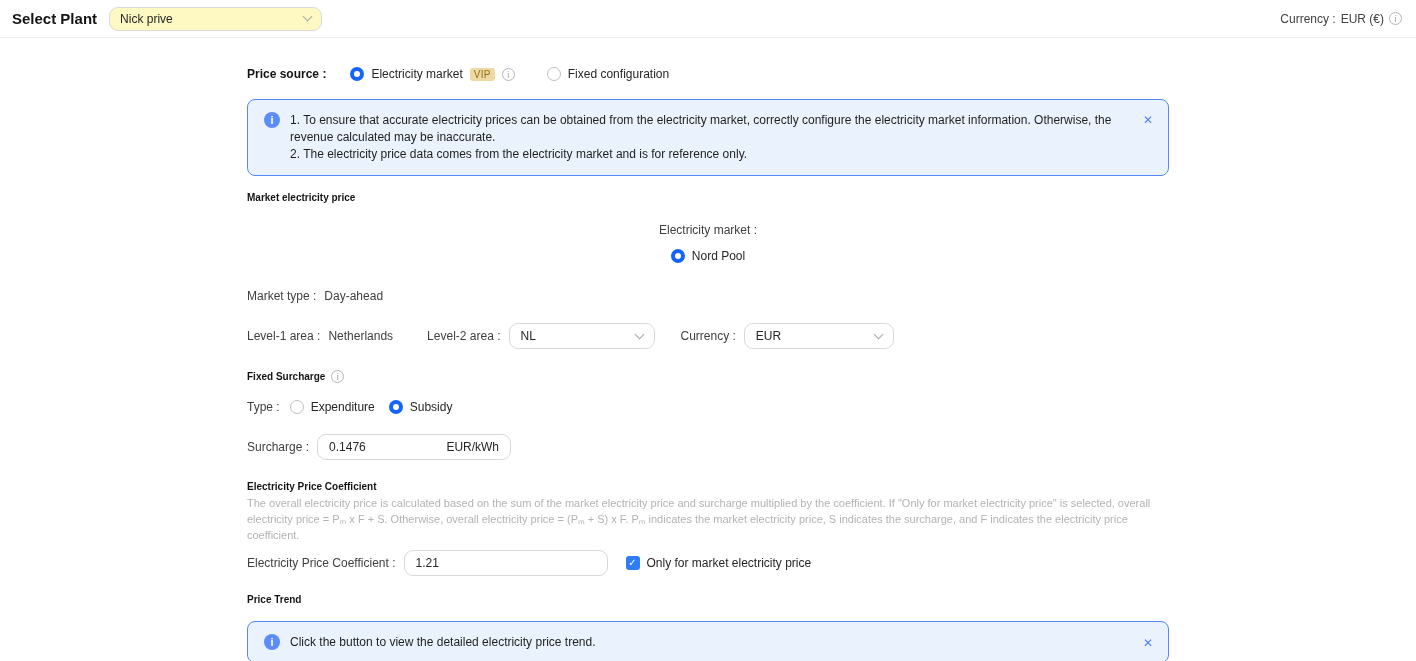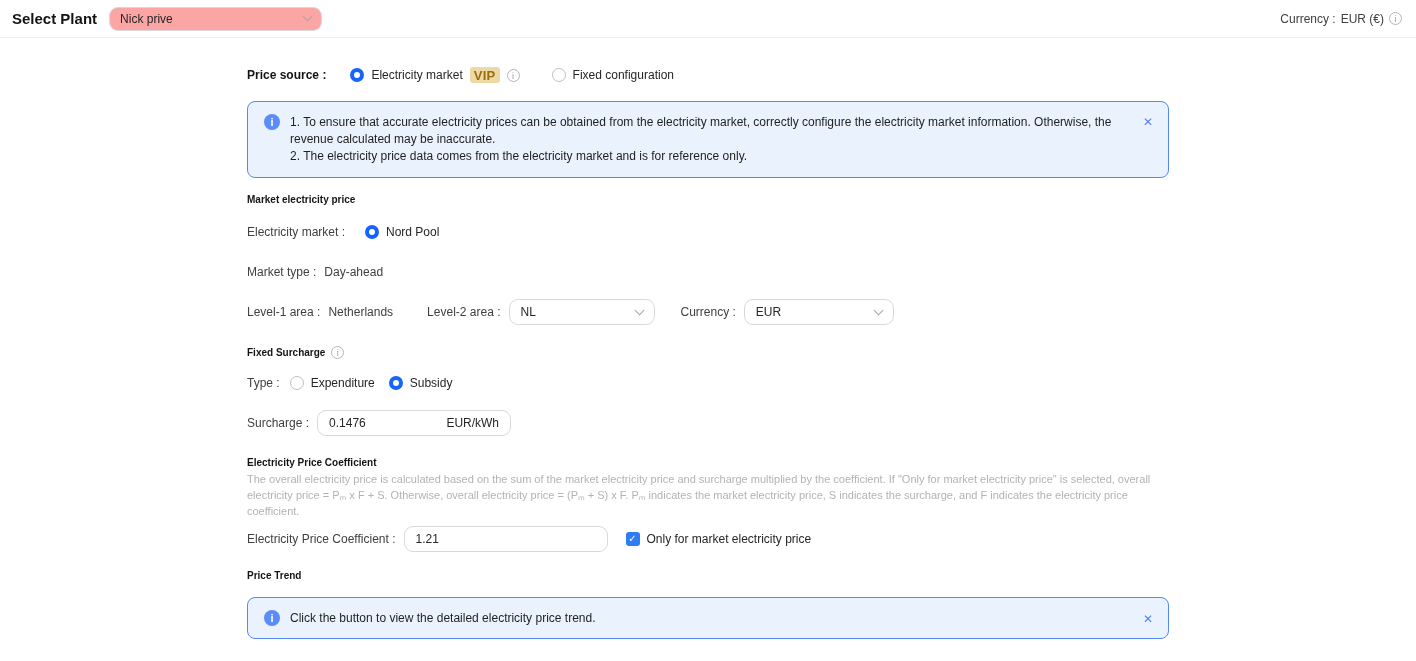--- a/index.html
+++ b/index.html
@@ -1,32 +1,32 @@
 <!DOCTYPE html>
 <html><head>
 <meta charset="utf-8">
 <style>
   * { margin:0; padding:0; box-sizing:border-box; }
   html,body { width:1416px; height:661px; background:#fff; font-family:"Liberation Sans", sans-serif; font-size:12px; color:#262626; overflow:hidden; }
 
   
   .header { display:flex; align-items:center; height:38px; padding:0 12px; border-bottom:1px solid #efefef; }
   .header-title { font-size:15px; font-weight:bold; color:#141414; }
-  .plant-select { margin-left:12px; width:213px; height:24px; border:1px solid #d9d9d9; border-radius:9px; display:flex; align-items:center; justify-content:space-between; padding:0 10px; cursor:pointer; background:#fca5a5; }
+  .plant-select { margin-left:12px; width:213px; height:24px; border:1px solid #d9d9d9; border-radius:9px; display:flex; align-items:center; justify-content:space-between; padding:0 10px; cursor:pointer; background:#fef9c3; }
   .header-right { margin-left:auto; display:flex; align-items:center; gap:5px; margin-right:2px; }
   .hdr-lbl { color:#404040; }
 
   
   .chev { width:7px; height:7px; border-right:1.4px solid #a8a8a8; border-bottom:1.4px solid #a8a8a8; transform:rotate(45deg); margin-top:-4px; flex:none; }
   .info-outline { display:inline-block; width:13px; height:13px; border:1px solid #b5b5b5; border-radius:50%; color:#9e9e9e; font-size:9px; line-height:12px; text-align:center; flex:none; }
   .radio { width:14px; height:14px; border-radius:50%; background:#fff; flex:none; }
   .radio.on  { border:4px solid #1664ff; }
   .radio.off { border:1px solid #bfbfbf; }
   .checkbox { width:14px; height:14px; border-radius:3px; background:#2e7cf6; color:#fff; font-size:10px; line-height:14px; text-align:center; flex:none; cursor:pointer; }
-  .vip { background:#ecd9a4; color:#9b6d12; font-size:13px; font-weight:bold; border-radius:3px; padding:2px 4px 1px; letter-spacing:.3px; line-height:1; }
+  .vip { background:#ecd9a4; color:#9b6d12; font-size:10px; font-weight:normal; border-radius:3px; padding:2px 4px 1px; letter-spacing:.3px; line-height:1; }
 
   
   .content { width:922px; margin-left:247px; }
   .row { display:flex; align-items:center; }
   .lbl { color:#404040; }
   .val { color:#404040; }
   .sec-title { font-size:10px; font-weight:bold; color:#141414; }
 
   .row-price-source { margin-top:29px; gap:24px; }
   .row-price-source .lbl { font-weight:bold; color:#141414; }
@@ -35,21 +35,21 @@
   .banner { position:relative; background:#eaf2fe; border:1px solid #5588f7; border-radius:8px; display:flex; align-items:flex-start; padding:12px 16px; }
   .banner.first { margin-top:18px; min-height:77px; }
   .banner.second { margin-top:16px; height:42px; align-items:center; padding-top:0; padding-bottom:0; }
   .info-filled { width:16px; height:16px; border-radius:50%; background:#5b8cf8; color:#fff; font-size:11px; font-weight:bold; line-height:16px; text-align:center; flex:none; margin-right:10px; }
   .banner-text { line-height:17px; padding-right:34px; color:#1f1f1f; }
   .banner-close { position:absolute; right:15px; color:#4f82f8; font-size:12px; cursor:pointer; line-height:14px; }
   .banner.first .banner-close { top:13px; }
   .banner.second .banner-close { top:14px; }
 
   .h-market { margin-top:16px; }
-  .row-emarket { margin-top:20px; gap:20px; }
+  .row-emarket { margin-top:20px; gap:12px;flex-direction:column; }
   .row-mtype { margin-top:26px; gap:8px; }
   .row-levels { margin-top:20px; gap:8px; }
   .gap26 { width:18px; }
   .gap18 { width:10px; }
 
   .select { height:26px; border:1px solid #d9d9d9; border-radius:9px; display:flex; align-items:center; justify-content:space-between; padding:0 11px; cursor:pointer; background:#fff; }
   .select.lv2 { width:146px; }
   .select.cur { width:150px; }
 
   .h-surcharge { margin-top:21px; display:flex; align-items:center; gap:6px; }

